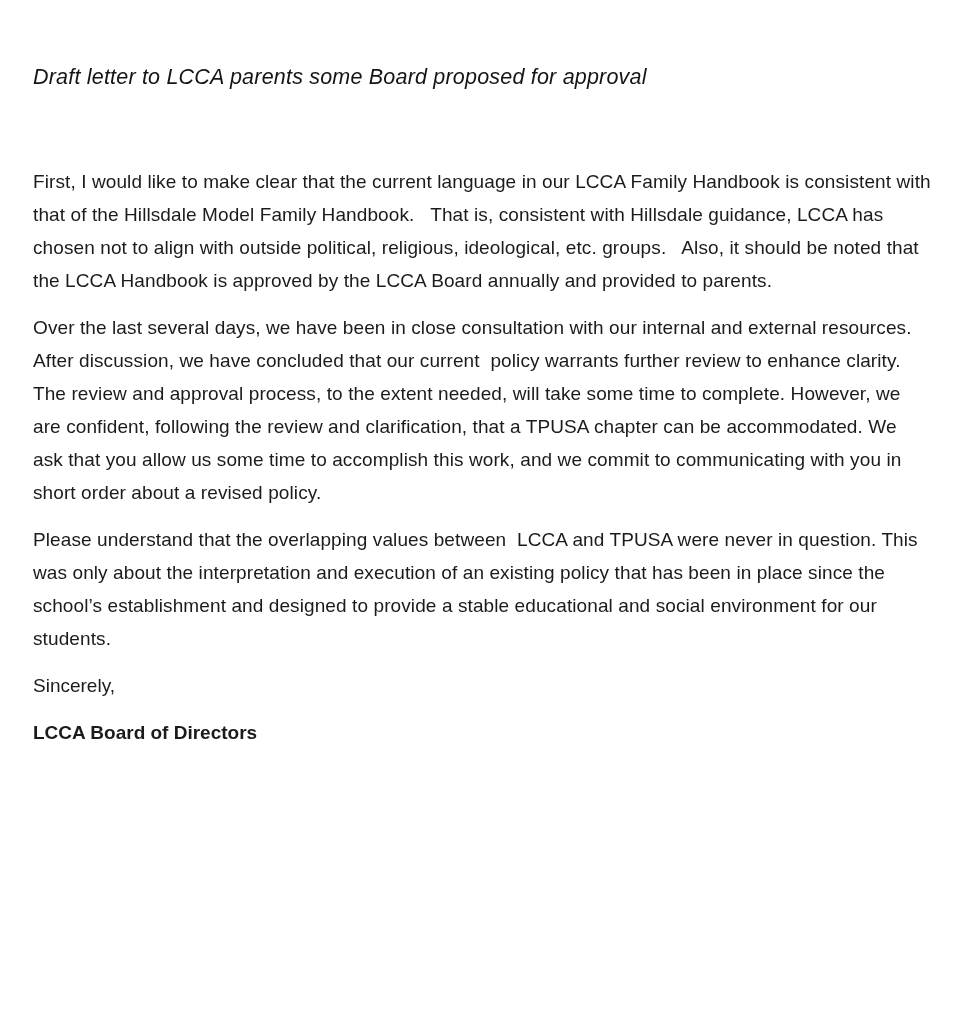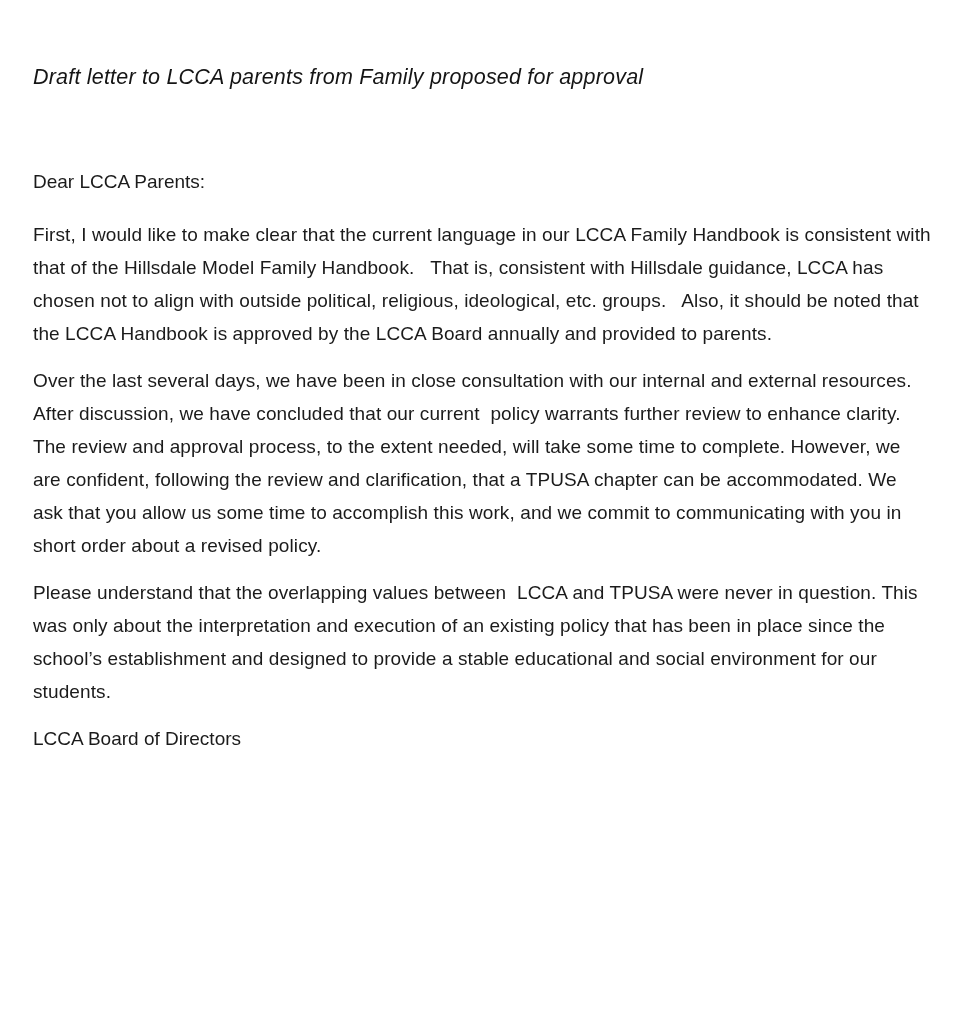--- a/index.html
+++ b/index.html
@@ -49,34 +49,35 @@
     font-size: 19px;
     line-height: 33px;
     margin: 0 0 14px 0;
     white-space: pre-wrap;
   }
   .signature {
     font-size: 19px;
     line-height: 33px;
     margin: 0;
     white-space: pre-wrap;
+    font-weight: bold;
   }
 </style>
 </head>
 <body>
 
 <div class="page">
 
-  <h1 class="doc-title">Draft letter to LCCA parents from Family proposed for approval</h1>
+  <h1 class="doc-title">Draft letter to LCCA parents some Board proposed for approval</h1>
 
-  <p class="salutation">Dear LCCA Parents:</p>
 
 
   <p class="body-paragraph">First, I would like to make clear that the current language in our LCCA Family Handbook is consistent with that of the Hillsdale Model Family Handbook.   That is, consistent with Hillsdale guidance, LCCA has chosen not to align with outside political, religious, ideological, etc. groups.   Also, it should be noted that the LCCA Handbook is approved by the LCCA Board annually and provided to parents.</p>
 
   <p class="body-paragraph">Over the last several days, we have been in close consultation with our internal and external resources. After discussion, we have concluded that our current  policy warrants further review to enhance clarity. The review and approval process, to the extent needed, will take some time to complete. However, we are confident, following the review and clarification, that a TPUSA chapter can be accommodated. We ask that you allow us some time to accomplish this work, and we commit to communicating with you in short order about a revised policy.</p>
 
   <p class="body-paragraph">Please understand that the overlapping values between  LCCA and TPUSA were never in question. This was only about the interpretation and execution of an existing policy that has been in place since the school’s establishment and designed to provide a stable educational and social environment for our students.</p>
 
+  <p class="closing">Sincerely,</p>
 
   <p class="signature">LCCA Board of Directors</p>
 
 </div>
 
 </body></html>

